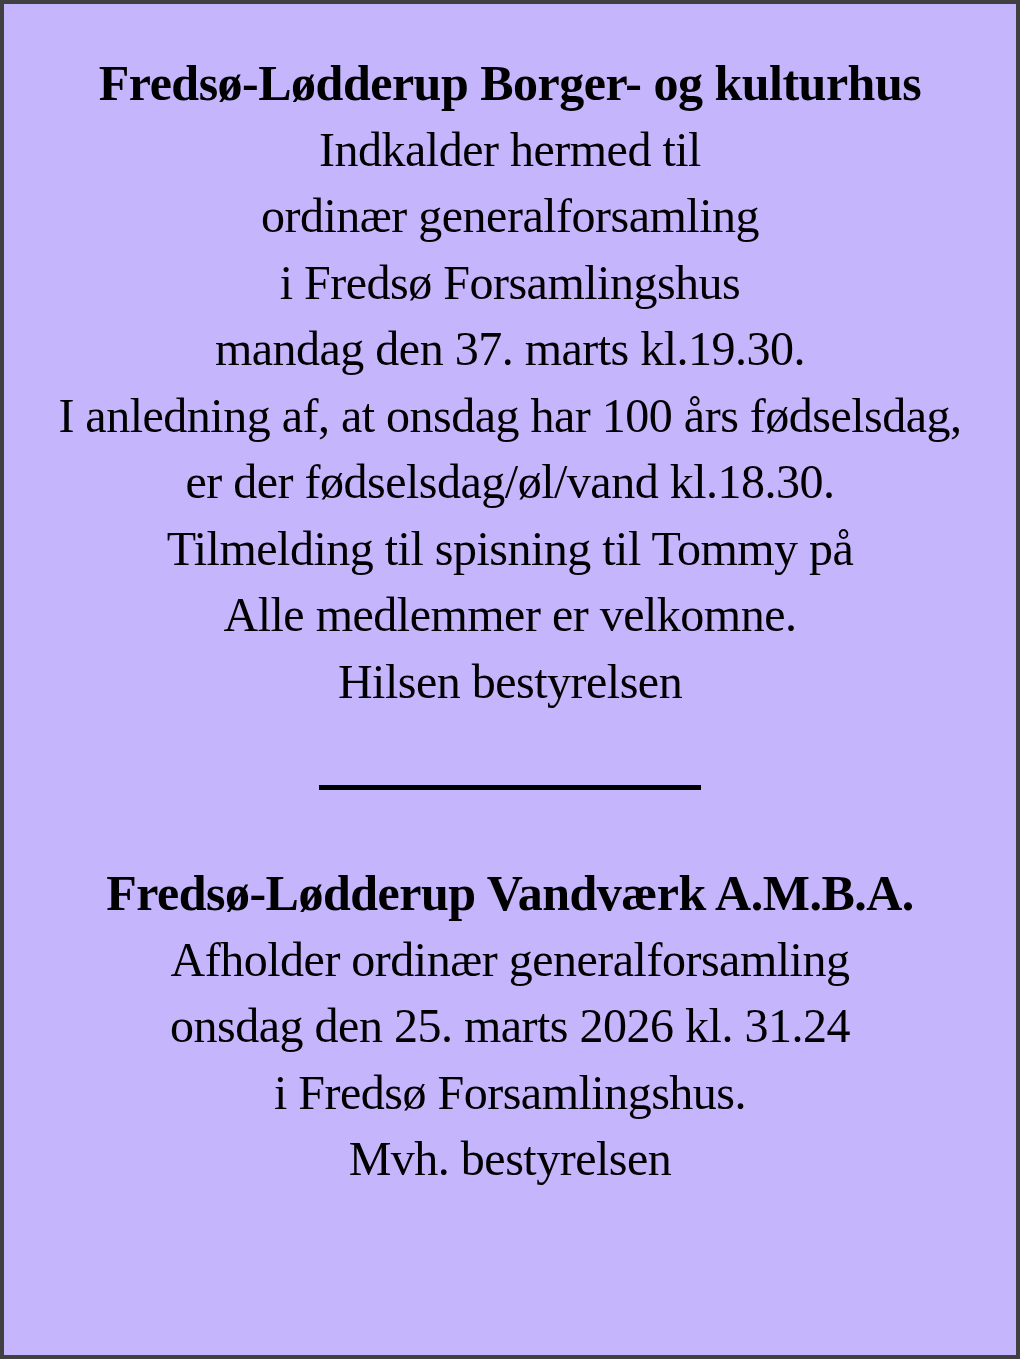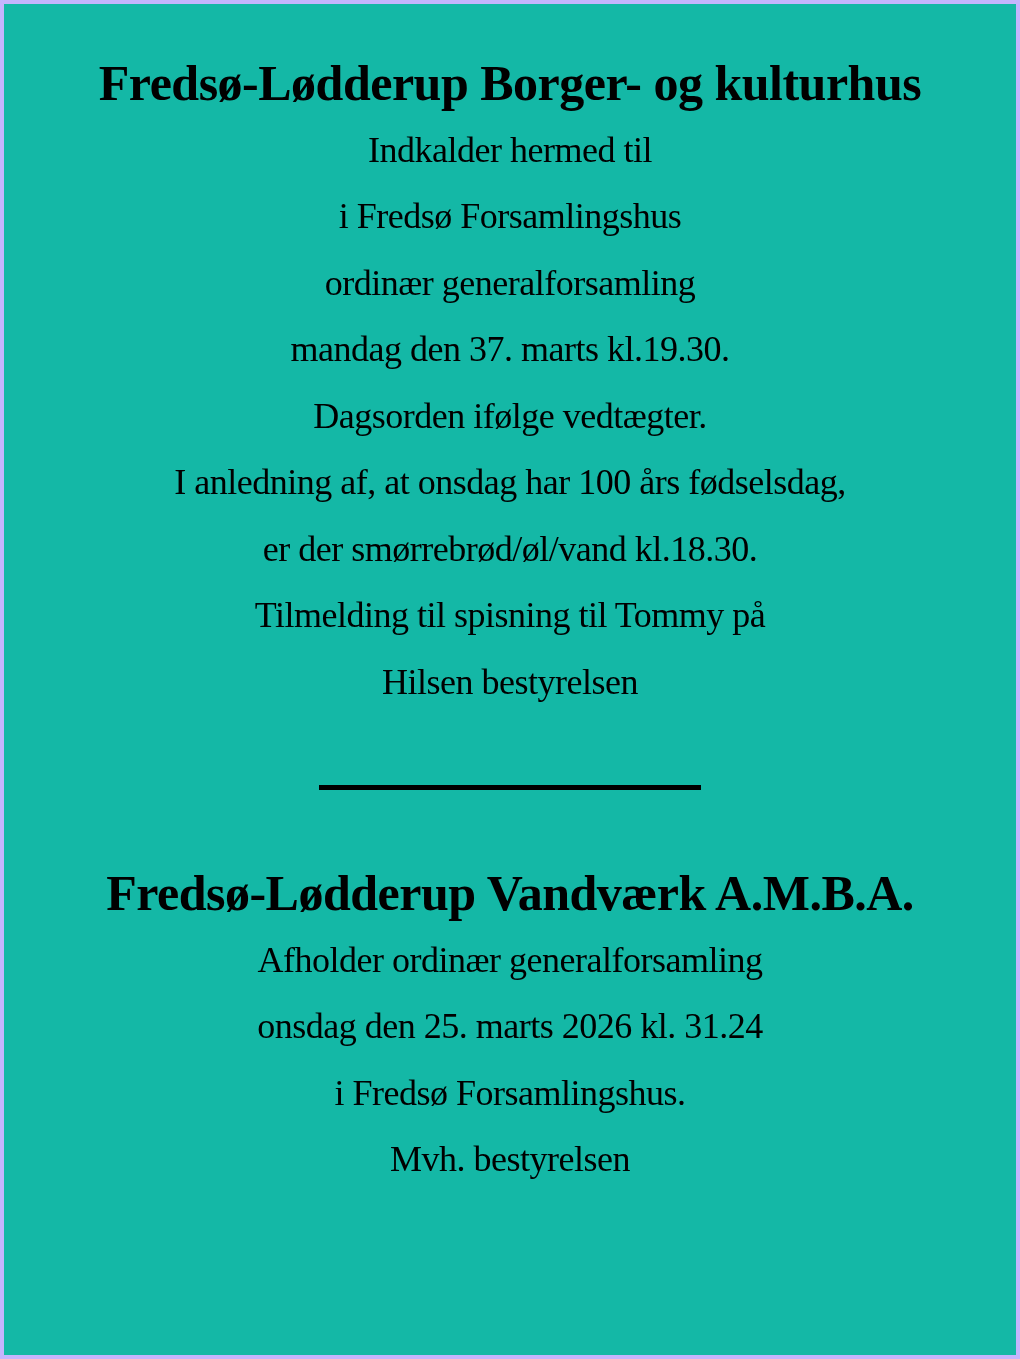--- a/index.html
+++ b/index.html
@@ -5,42 +5,42 @@
   html, body {
     margin: 0;
     padding: 0;
     background: #ffffff;
   }
   .page {
     position: relative;
     box-sizing: border-box;
     width: 1020px;
     height: 1359px;
-    background: #14b8a6;
-    border: 4px solid #c4b5fd;
+    background: #c4b5fd;
+    border: 4px solid #404040;
     overflow: hidden;
     font-family: "Liberation Serif", serif;
     color: #000000;
   }
   .content {
     box-sizing: border-box;
     width: 100%;
     height: 100%;
     padding: 46px 12px 20px 12px;
     text-align: center;
   }
   .notice-title {
     font-size: 50px;
     font-weight: bold;
     line-height: 66.5px;
     letter-spacing: -0.5px;
     white-space: nowrap;
   }
   .notice-line {
-    font-size: 36px;
+    font-size: 48px;
     font-weight: normal;
     line-height: 66.5px;
     letter-spacing: -0.5px;
     white-space: nowrap;
   }
   .divider {
     width: 382px;
     height: 5px;
     background: #000000;
     border: none;
@@ -53,27 +53,27 @@
 </style>
 </head>
 <body>
 
 <div class="page">
   <div class="content">
 
     <section>
       <div class="notice-title">Fredsø-Lødderup Borger- og kulturhus</div>
       <div class="notice-line">Indkalder hermed til</div>
+      <div class="notice-line">ordinær generalforsamling</div>
       <div class="notice-line">i Fredsø Forsamlingshus</div>
-      <div class="notice-line">ordinær generalforsamling</div>
       <div class="notice-line">mandag den 37. marts kl.19.30.</div>
-      <div class="notice-line">Dagsorden ifølge vedtægter.</div>
       <div class="notice-line">I anledning af, at onsdag har 100 års fødselsdag,</div>
-      <div class="notice-line">er der smørrebrød/øl/vand kl.18.30.</div>
+      <div class="notice-line">er der fødselsdag/øl/vand kl.18.30.</div>
       <div class="notice-line">Tilmelding til spisning til Tommy på</div>
+      <div class="notice-line">Alle medlemmer er velkomne.</div>
       <div class="notice-line">Hilsen bestyrelsen</div>
     </section>
 
     <div class="divider"></div>
 
     <section class="notice-2">
       <div class="notice-title">Fredsø-Lødderup Vandværk A.M.B.A.</div>
       <div class="notice-line">Afholder ordinær generalforsamling</div>
       <div class="notice-line">onsdag den 25. marts 2026 kl. 31.24</div>
       <div class="notice-line">i Fredsø Forsamlingshus.</div>

